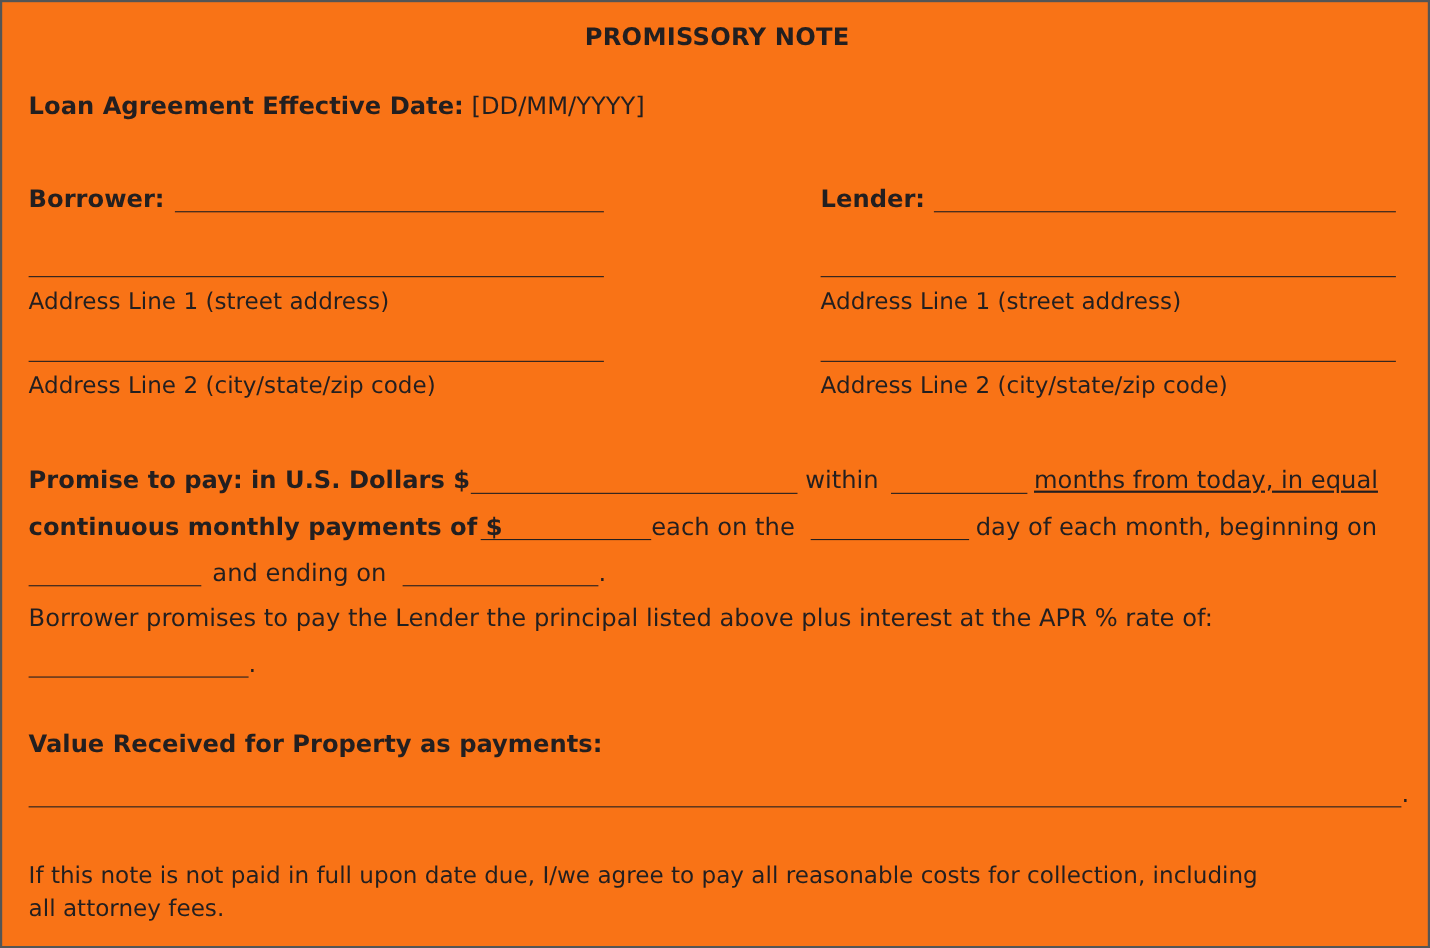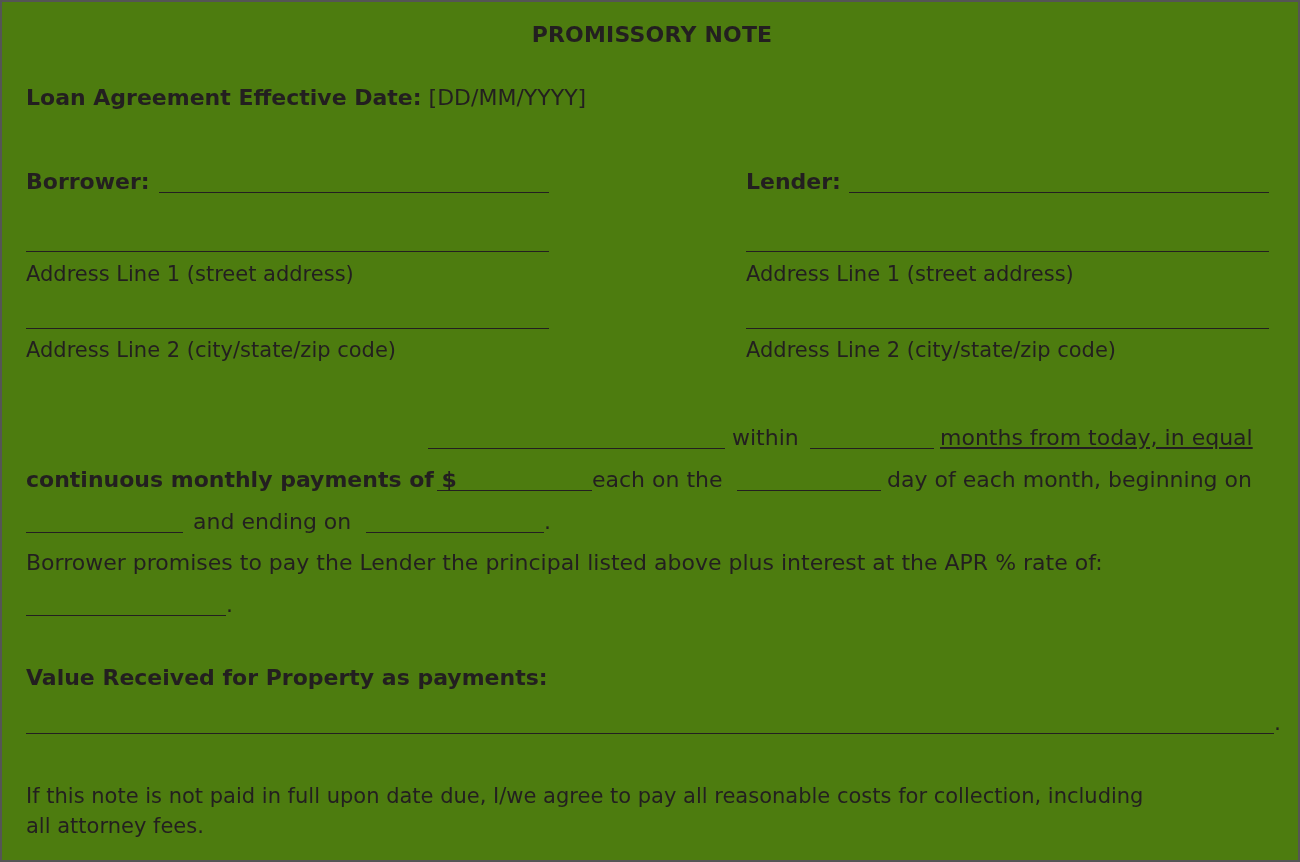--- a/index.html
+++ b/index.html
@@ -6,21 +6,21 @@
     body {
       width: 1300px; height: 862px; overflow: hidden;
       font-family: "DejaVu Sans", "Liberation Sans", sans-serif;
       color: #231f20;
     }
     .doc {
       position: relative;
       box-sizing: border-box;
       width: 1300px; height: 862px;
       border: 2px solid #555555;
-      background: #4d7c0f;
+      background: #f97316;
     }
     .abs { position: absolute; white-space: nowrap; }
     .title {
       left: 0; width: 1300px; top: 20px; text-align: center;
       font-weight: bold; font-size: 22px; letter-spacing: 0.2px;
     }
     .label { font-weight: bold; }
     .ital { }
     .line22 { font-size: 22px; }
     .line21 { font-size: 21px; }
@@ -56,20 +56,21 @@
     <span class="label">Lender:</span>
   </div>
   <div class="rule" style="left:847px; width:420px; top:190px;"></div>
 
   <div class="rule" style="left:744px; width:523px; top:249px;"></div>
   <div class="abs line21 ital" style="left:744px; top:260px;">Address Line 1 (street address)</div>
 
   <div class="rule" style="left:744px; width:523px; top:326px;"></div>
   <div class="abs line21 ital" style="left:744px; top:336px;">Address Line 2 (city/state/zip code)</div>
 
+  <div class="abs line22 label" style="left:24px; top:423px;">Promise to pay: in U.S. Dollars $</div>
   <div class="rule" style="left:426px; width:297px; top:446px;"></div>
   <div class="abs line22" style="left:730px; top:423px;">within</div>
   <div class="rule" style="left:808px; width:124px; top:446px;"></div>
   <div class="abs line22" style="left:938px; top:423px;text-decoration:underline;">months from today, in equal</div>
 
   <div class="abs line22" style="left:24px; top:465px;font-weight:bold;">continuous monthly payments of $</div>
   <div class="rule" style="left:435px; width:155px; top:488px;"></div>
   <div class="abs line22" style="left:590px; top:465px;">each on the</div>
   <div class="rule" style="left:735px; width:144px; top:488px;"></div>
   <div class="abs line22" style="left:885px; top:465px;">day of each month, beginning on</div>

